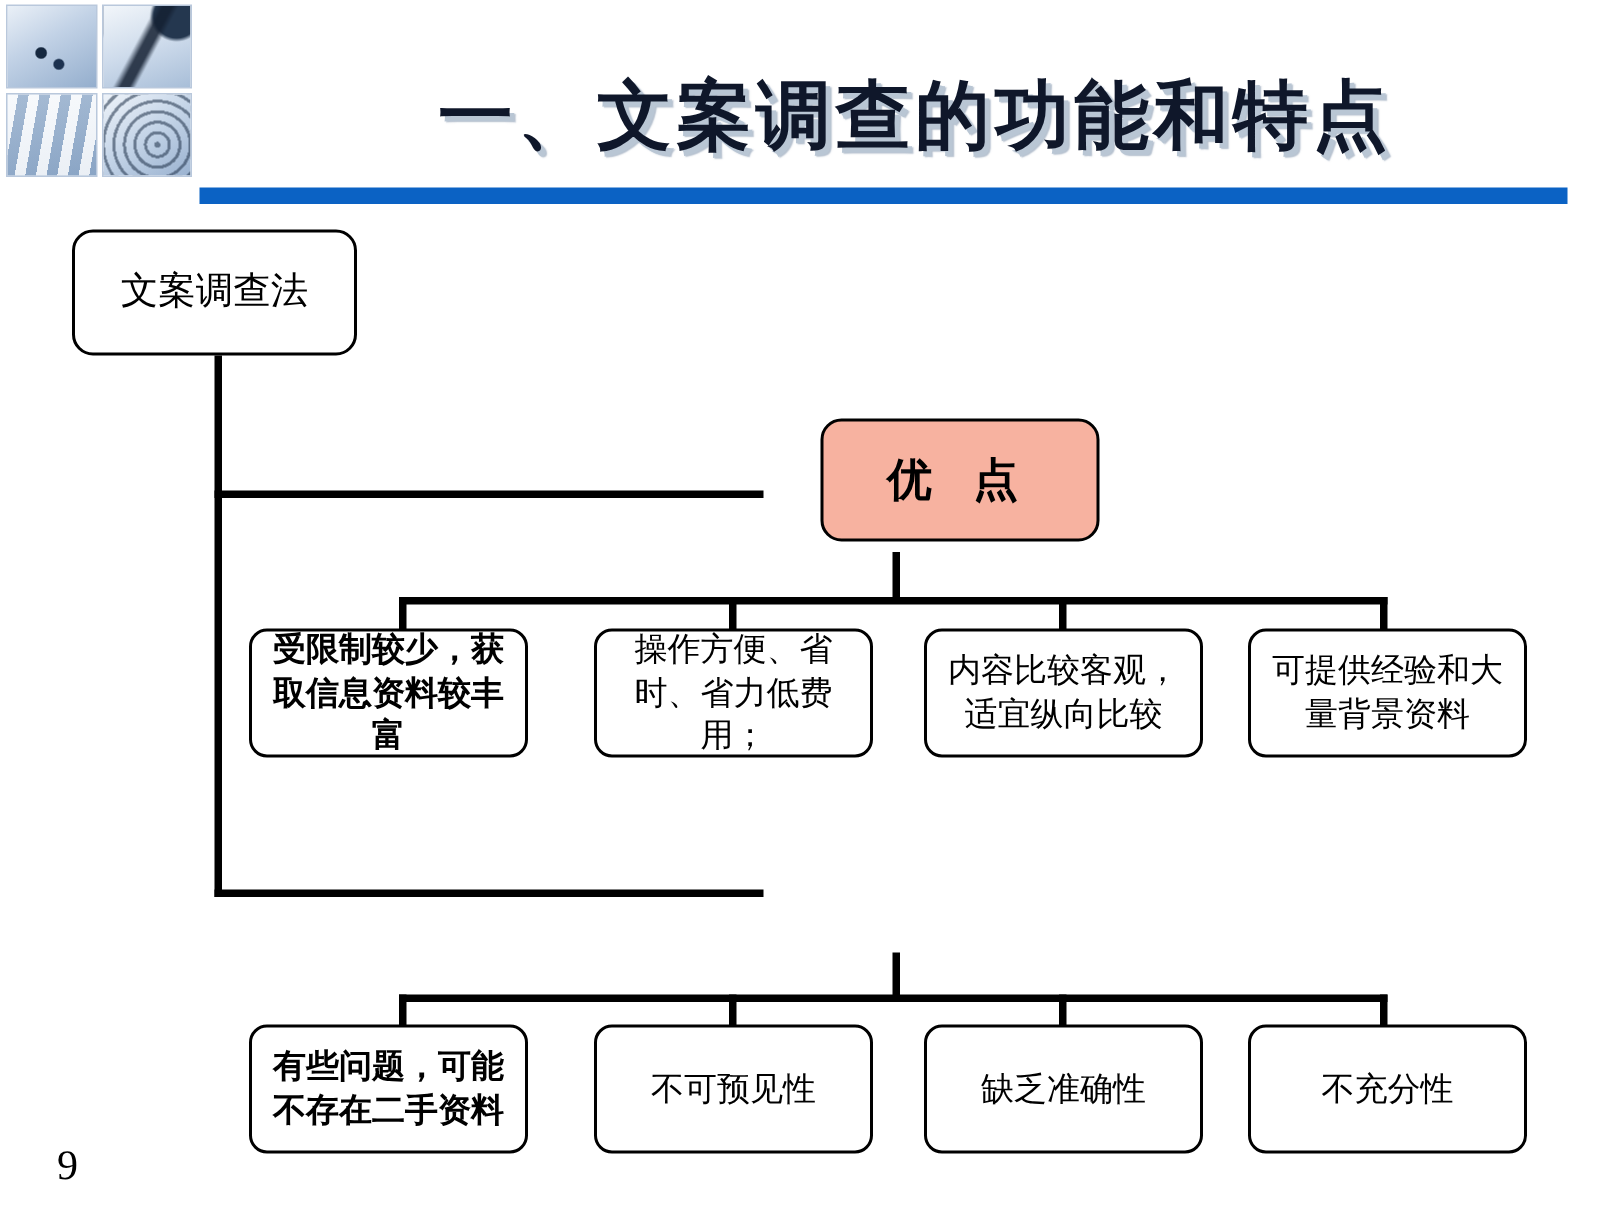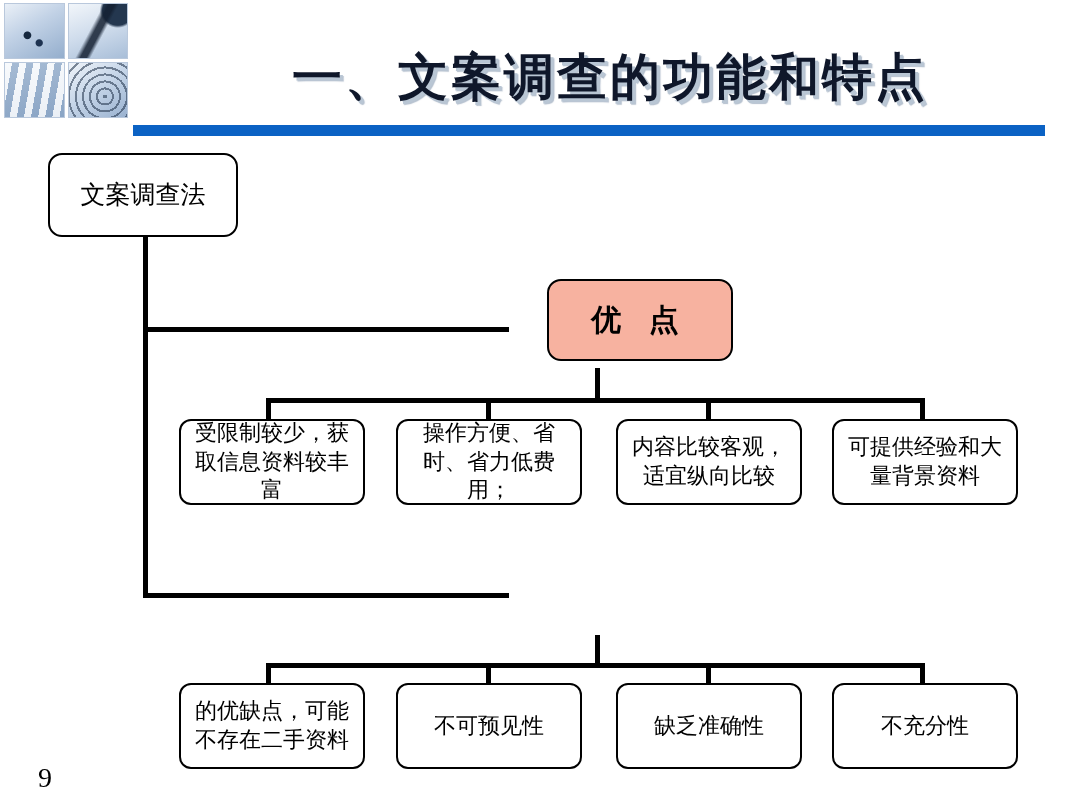--- a/index.html
+++ b/index.html
@@ -124,21 +124,21 @@
   }
   .leaf {
     width: 186px; height: 86px;
     border-radius: 12px;
     font-size: 22px;
     line-height: 1.3;
     padding: 0 6px;
   }
   .leaf-row-1 { top: 419px; }
   .leaf-row-2 { top: 683px; }
-  .col-1 { left: 179px; }
+  .col-1 { left: 166px; font-weight: bold; }
   .col-2 { left: 396px; }
   .col-3 { left: 616px; }
   .col-4 { left: 832px; }
 
   
   .line {
     position: absolute;
     background: #000000;
     z-index: 1;
   }
@@ -199,21 +199,21 @@
     <span>操作方便、省时、省力低费用；</span>
   </div>
   <div class="node leaf leaf-row-1 col-3">
     <span>内容比较客观，适宜纵向比较</span>
   </div>
   <div class="node leaf leaf-row-1 col-4">
     <span>可提供经验和大量背景资料</span>
   </div>
 
   <div class="node leaf leaf-row-2 col-1">
-    <span>的优缺点，可能不存在二手资料</span>
+    <span>有些问题，可能不存在二手资料</span>
   </div>
   <div class="node leaf leaf-row-2 col-2">
     <span>不可预见性</span>
   </div>
   <div class="node leaf leaf-row-2 col-3">
     <span>缺乏准确性</span>
   </div>
   <div class="node leaf leaf-row-2 col-4">
     <span>不充分性</span>
   </div>

